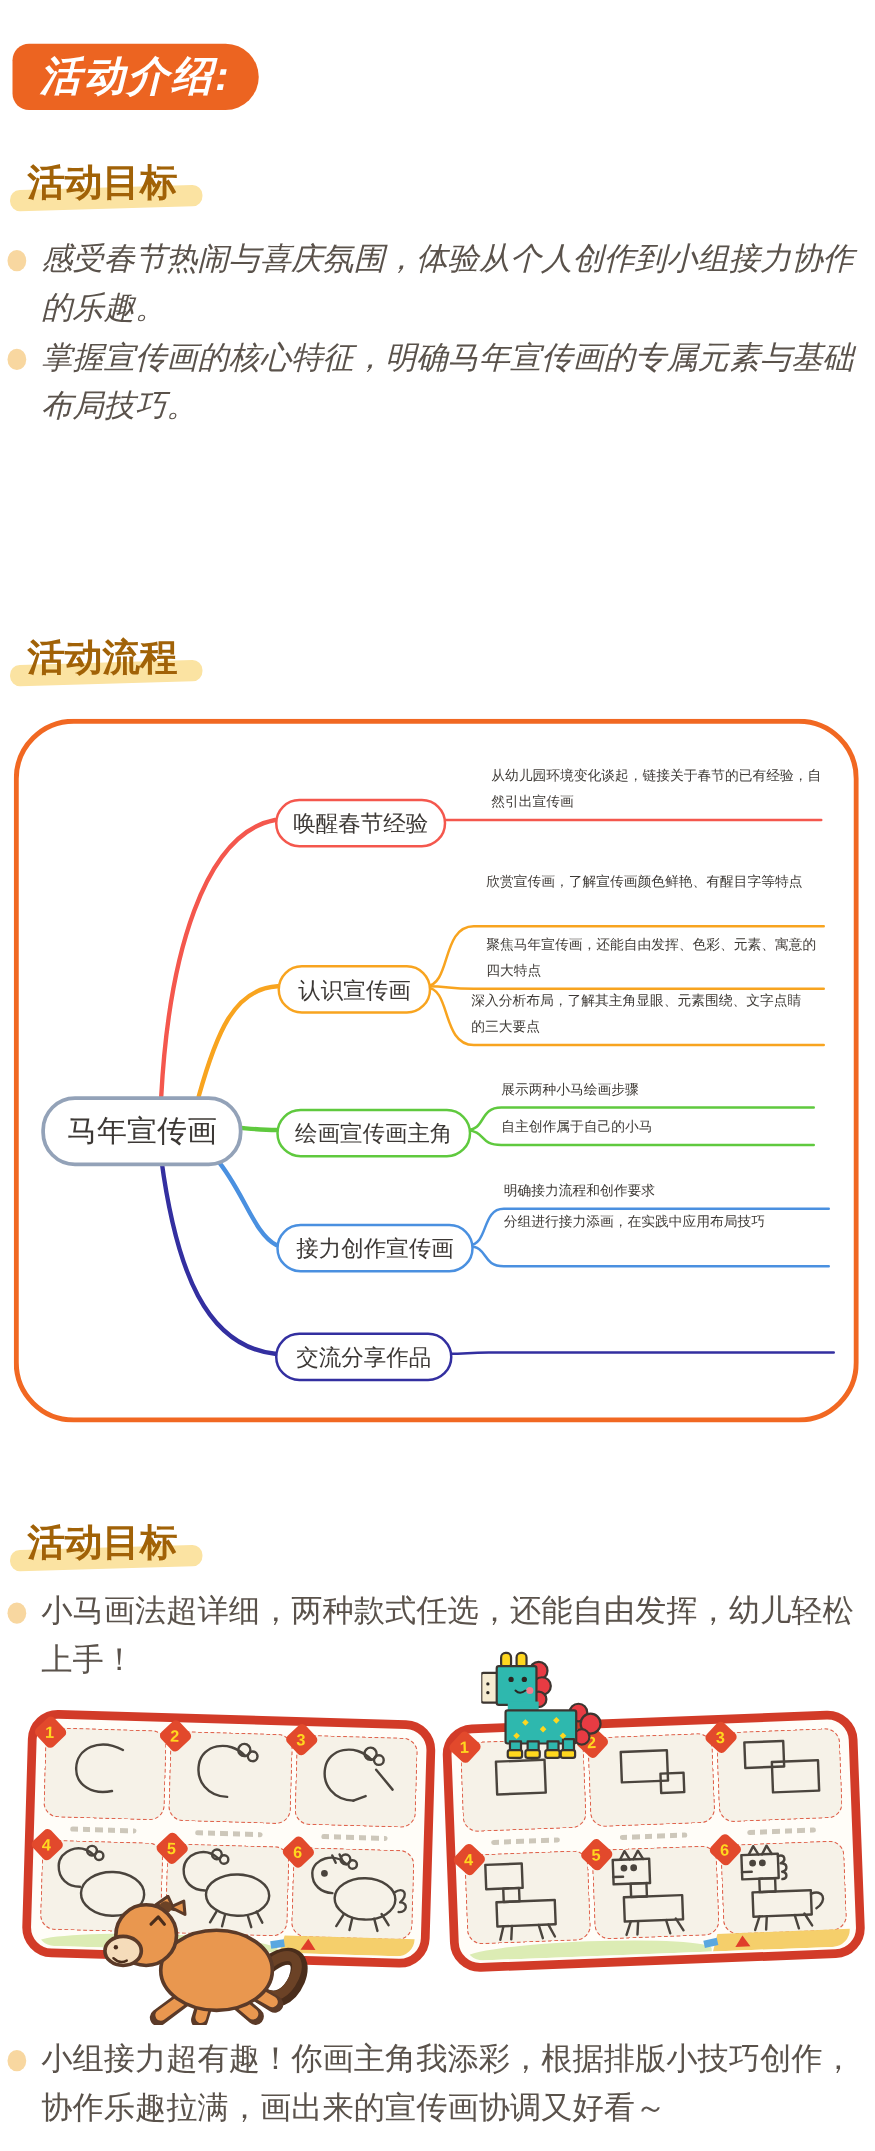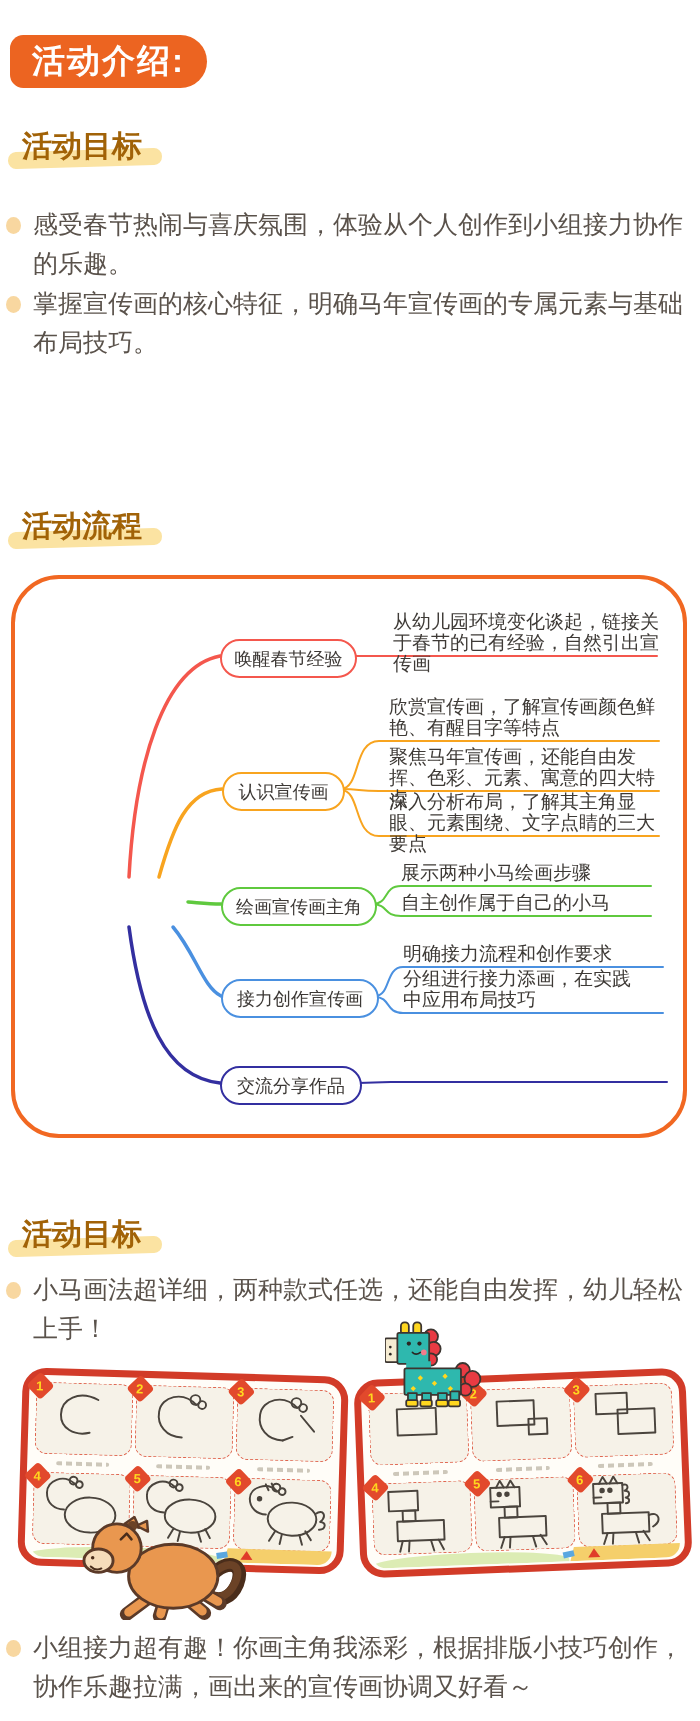--- a/index.html
+++ b/index.html
@@ -1,42 +1,42 @@
 <!DOCTYPE html>
 <html><head>
 <meta charset="utf-8">
 <style>
   html,body{margin:0;padding:0;background:#fff;}
   #page{position:relative;width:700px;height:1721px;background:#ffffff;overflow:hidden;
         font-family:"Liberation Sans","DejaVu Sans",sans-serif;color:#46403a;}
 
   
   .top-badge{position:absolute;left:10px;top:35px;height:53px;padding:0 22px;
-    background:#ec6421;border-radius:14px 28px 28px 14px;display:flex;align-items:center;}
+    background:#ec6421;border-radius:14px 28px 28px 14px;display:flex;align-items:center;font-style:italic;}
   .top-badge b{color:#fff;font-size:33px;letter-spacing:2px;}
 
   
   .sec-head{position:absolute;z-index:2;font-size:30px;font-weight:bold;color:#a16207;left:22px;}
   .sec-hl{position:absolute;z-index:1;left:8px;width:154px;height:17px;background:#fbe3a2;
     border-radius:8px;transform:rotate(-1.6deg);}
 
   
   .blist{position:absolute;left:6px;margin:0;padding:0;list-style:none;width:668px;}
   .blist li{position:relative;padding-left:27px;width:656px;font-size:25px;line-height:39px;
     color:#5a524b;margin:0 0 1px 0;}
   .blist li::before{content:"";position:absolute;left:0;top:12px;width:15px;height:17px;
     border-radius:50%;background:#f8d7a0;}
 
   
   .mindmap{position:absolute;left:11px;top:575px;width:676px;height:563px;}
   .mindmap svg{position:absolute;left:0;top:0;}
   .mnode{position:absolute;background:#fff;border-radius:20px;display:flex;align-items:center;
     justify-content:center;color:#3c3835;font-size:18px;white-space:nowrap;z-index:2;}
   .mroot{border:3px solid #93a2b8;font-size:24px;border-radius:27px;}
-  .leaf{position:absolute;font-size:19px;line-height:21px;color:#3e3a36;width:272px;z-index:2;}
+  .leaf{position:absolute;font-size:11px;line-height:21px;color:#3e3a36;width:272px;z-index:2;}
 
   
   .card{position:absolute;width:326px;height:198px;background:#fffdf8;border:7px solid #d23b28;
     border-radius:24px;box-sizing:border-box;}
   .cells{display:grid;grid-template-columns:repeat(3,1fr);
     grid-template-rows:72px 12px 72px 12px;gap:3px;padding:7px 7px 0 7px;}
   .cell{position:relative;background:#f6f2e8;border:1.5px dashed #e0654f;border-radius:12px;}
   .badge{position:absolute;top:-7px;left:-7px;width:20px;height:20px;background:#e2492c;
     transform:rotate(45deg);border-radius:4px;display:flex;align-items:center;justify-content:center;z-index:3;}
   .badge i{transform:rotate(-45deg);font-style:normal;color:#ffd71f;font-weight:bold;font-size:13px;}
@@ -60,21 +60,21 @@
 <body>
 
 <div id="page">
 
   <div class="top-badge">
     <b>活动介绍:</b>
   </div>
 
   <div class="sec-head" style="top:126px;">活动目标</div>
   <div class="sec-hl" style="top:150px;"></div>
-  <ul class="blist" style="top:205px;">
+  <ul class="blist" style="top:188px;font-style:italic;">
     <li>感受春节热闹与喜庆氛围，体验从个人创作到小组接力协作的乐趣。</li>
     <li>掌握宣传画的核心特征，明确马年宣传画的专属元素与基础布局技巧。</li>
   </ul>
 
   <div class="sec-head" style="top:506px;">活动流程</div>
   <div class="sec-hl" style="top:530px;"></div>
 
   <div class="mindmap">
     <svg width="676" height="563" viewBox="0 0 676 563">
       <rect x="2" y="2" width="672" height="559" rx="46" fill="none" stroke="#f16822" stroke-width="4"></rect>
@@ -91,31 +91,32 @@
         <path d="M330 214 C350 214 346 216 368 216 H648" stroke="#f8a41f" stroke-width="2"></path>
         <path d="M330 215 C350 215 342 261 368 261 H648" stroke="#f8a41f" stroke-width="2"></path>
         <path d="M362 329 C378 329 372 311 390 311 H640" stroke="#5fc93e" stroke-width="2"></path>
         <path d="M362 329 C378 330 372 341 390 341 H640" stroke="#5fc93e" stroke-width="2"></path>
         <path d="M364 421 C380 421 374 392 392 392 H652" stroke="#4a90e0" stroke-width="2"></path>
         <path d="M364 422 C380 422 374 438 392 438 H652" stroke="#4a90e0" stroke-width="2"></path>
         <path d="M347 508 C364 508 362 507 380 507 H656" stroke="#332fa0" stroke-width="2"></path>
       </g>
     </svg>
 
+    <div class="mnode mroot" style="left:22px;top:302px;width:155px;height:50px;">马年宣传画</div>
 
     <div class="mnode" style="left:209px;top:64px;width:133px;height:35px;border:2.5px solid #f4574d;">唤醒春节经验</div>
     <div class="mnode" style="left:211px;top:197px;width:119px;height:35px;border:2.5px solid #f8a41f;">认识宣传画</div>
     <div class="mnode" style="left:210px;top:312px;width:152px;height:35px;border:2.5px solid #5fc93e;">绘画宣传画主角</div>
     <div class="mnode" style="left:210px;top:404px;width:154px;height:35px;border:2.5px solid #4a90e0;">接力创作宣传画</div>
     <div class="mnode" style="left:209px;top:491px;width:138px;height:35px;border:2.5px solid #332fa0;">交流分享作品</div>
 
     <div class="leaf" style="left:382px;top:36px;">从幼儿园环境变化谈起，链接关于春节的已有经验，自然引出宣传画</div>
     <div class="leaf" style="left:378px;top:121px;">欣赏宣传画，了解宣传画颜色鲜艳、有醒目字等特点</div>
     <div class="leaf" style="left:378px;top:171px;">聚焦马年宣传画，还能自由发挥、色彩、元素、寓意的四大特点</div>
-    <div class="leaf" style="left:378px;top:216px;">深入分析布局，了解其主角显眼、元素围绕、文字点睛的三大要点</div>
+    <div class="leaf" style="left:366px;top:216px;">深入分析布局，了解其主角显眼、元素围绕、文字点睛的三大要点</div>
     <div class="leaf" style="left:390px;top:287px;">展示两种小马绘画步骤</div>
     <div class="leaf" style="left:390px;top:317px;">自主创作属于自己的小马</div>
     <div class="leaf" style="left:392px;top:368px;">明确接力流程和创作要求</div>
     <div class="leaf" style="left:392px;top:393px;width:245px;">分组进行接力添画，在实践中应用布局技巧</div>
   </div>
 
   <div class="sec-head" style="top:1214px;">活动目标</div>
   <div class="sec-hl" style="top:1238px;"></div>
   <ul class="blist" style="top:1270px;">
     <li>小马画法超详细，两种款式任选，还能自由发挥，幼儿轻松上手！</li>

